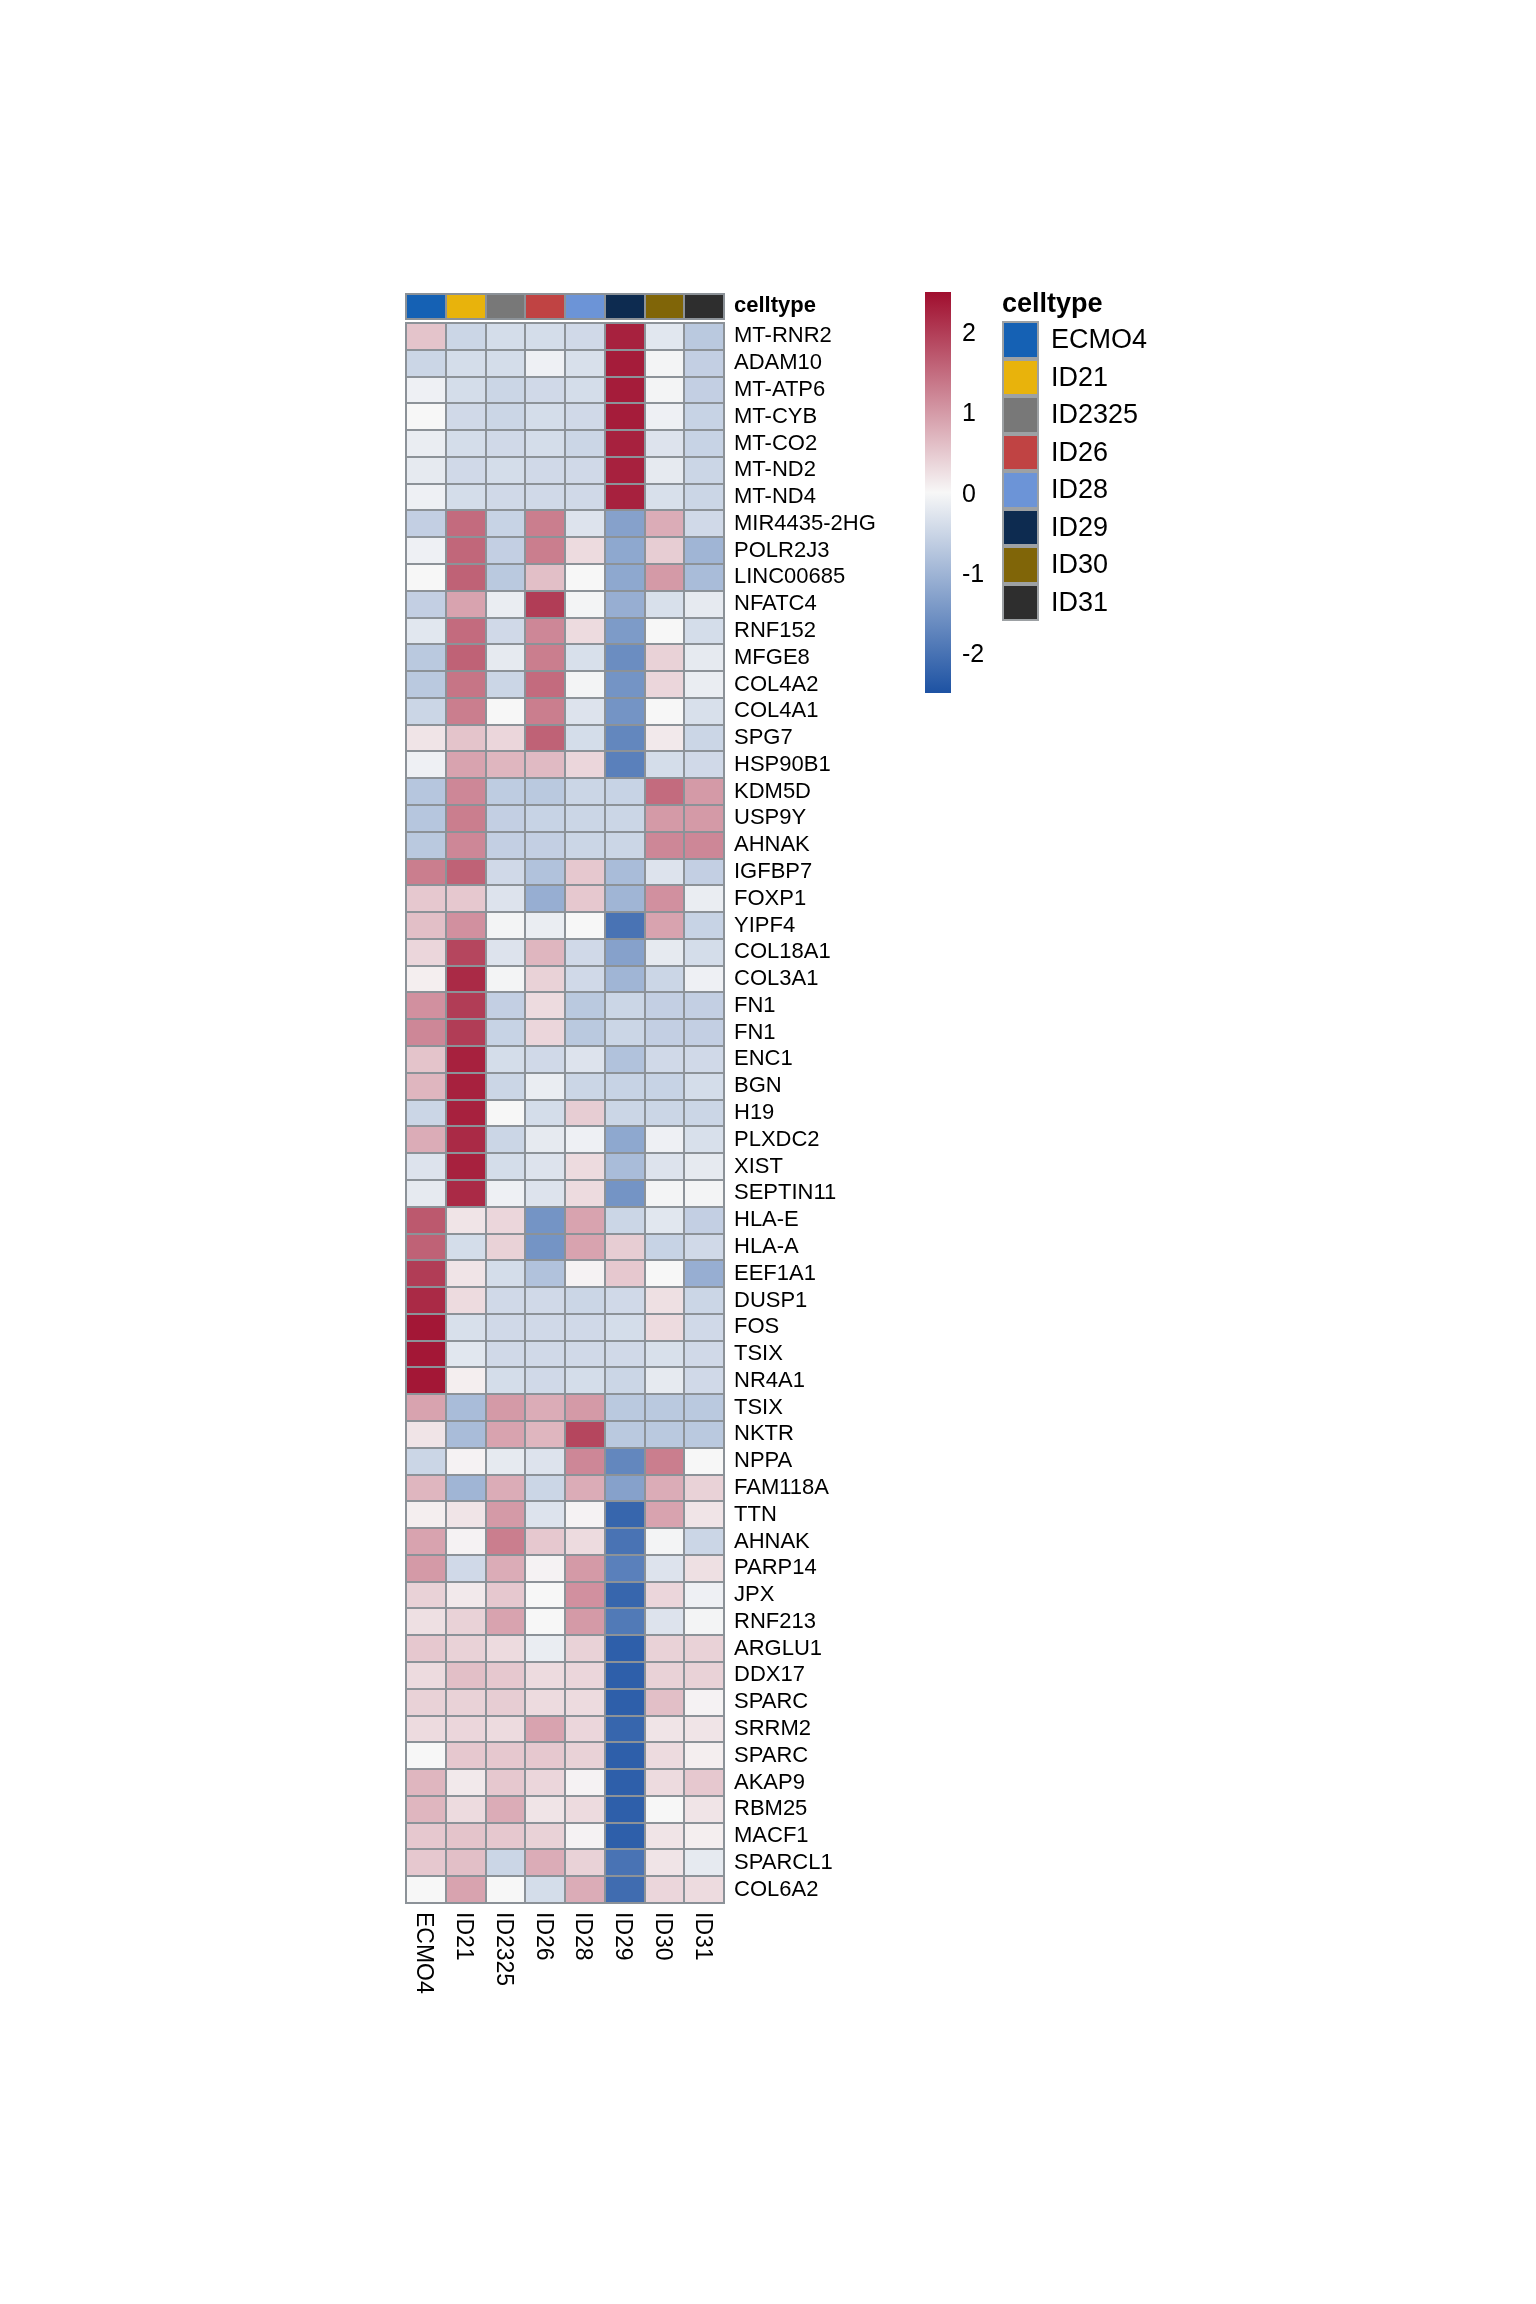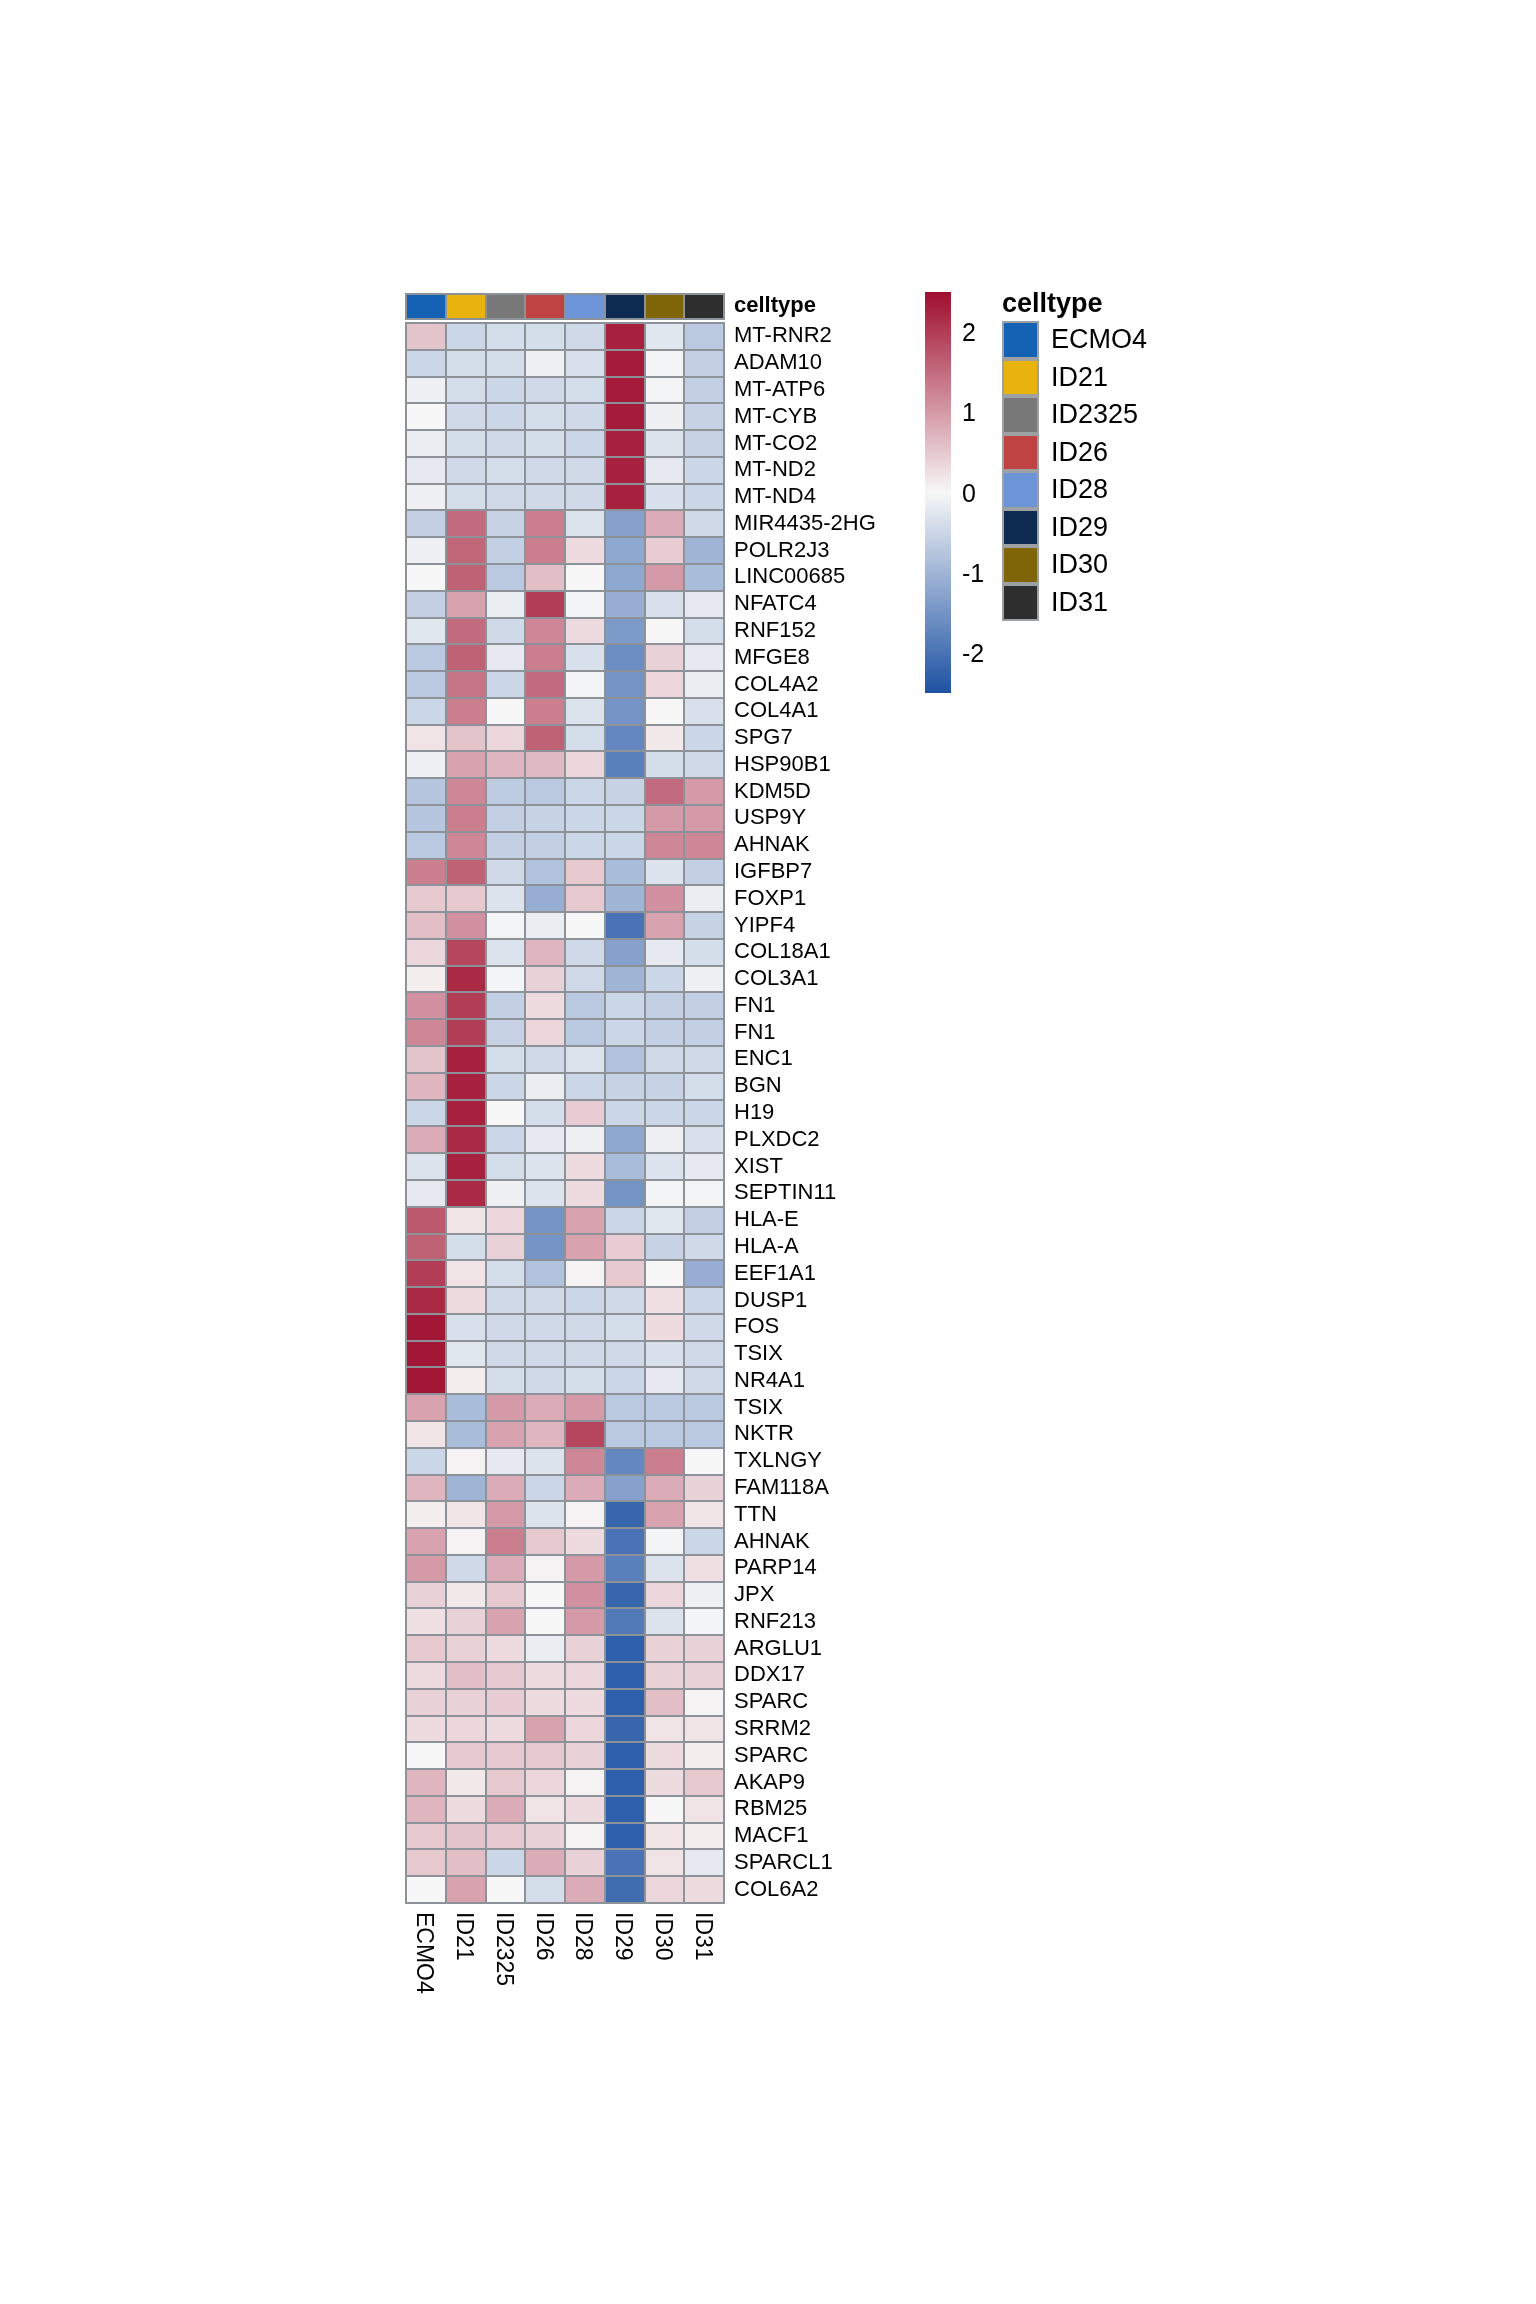--- a/index.html
+++ b/index.html
@@ -558,21 +558,21 @@
     <div class="row-label">SEPTIN11</div>
     <div class="row-label">HLA-E</div>
     <div class="row-label">HLA-A</div>
     <div class="row-label">EEF1A1</div>
     <div class="row-label">DUSP1</div>
     <div class="row-label">FOS</div>
     <div class="row-label">TSIX</div>
     <div class="row-label">NR4A1</div>
     <div class="row-label">TSIX</div>
     <div class="row-label">NKTR</div>
-    <div class="row-label">TXLNGY</div>
+    <div class="row-label">NPPA</div>
     <div class="row-label">FAM118A</div>
     <div class="row-label">TTN</div>
     <div class="row-label">AHNAK</div>
     <div class="row-label">PARP14</div>
     <div class="row-label">JPX</div>
     <div class="row-label">RNF213</div>
     <div class="row-label">ARGLU1</div>
     <div class="row-label">DDX17</div>
     <div class="row-label">SPARC</div>
     <div class="row-label">SRRM2</div>

